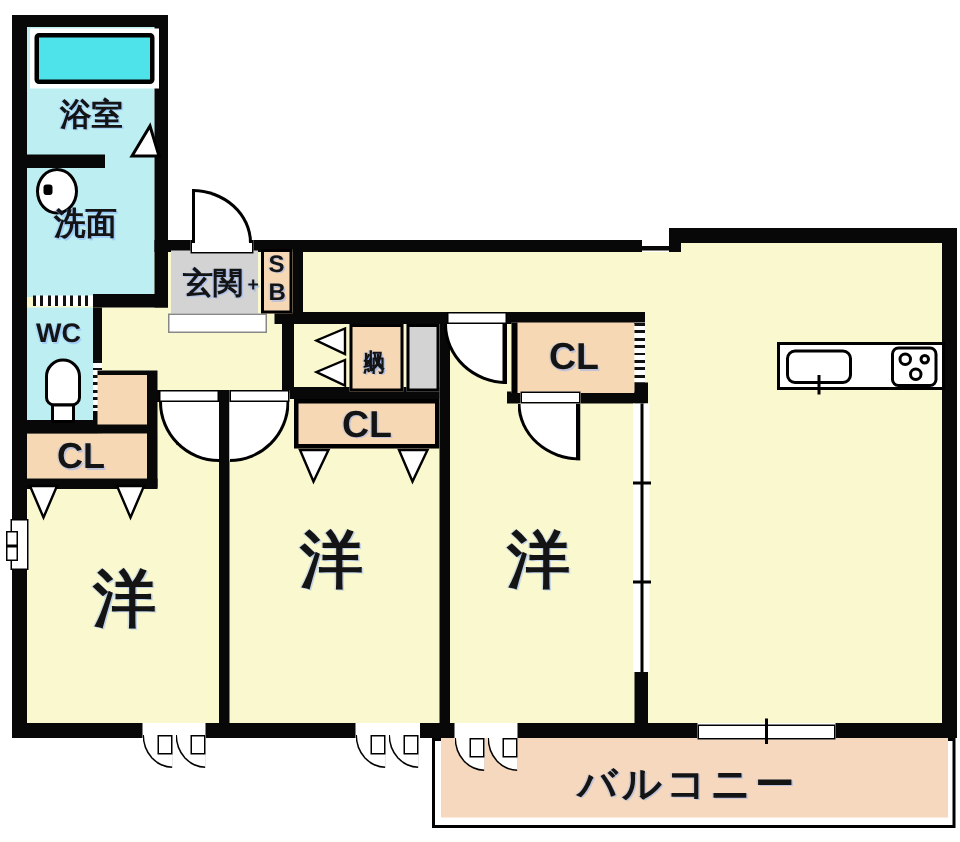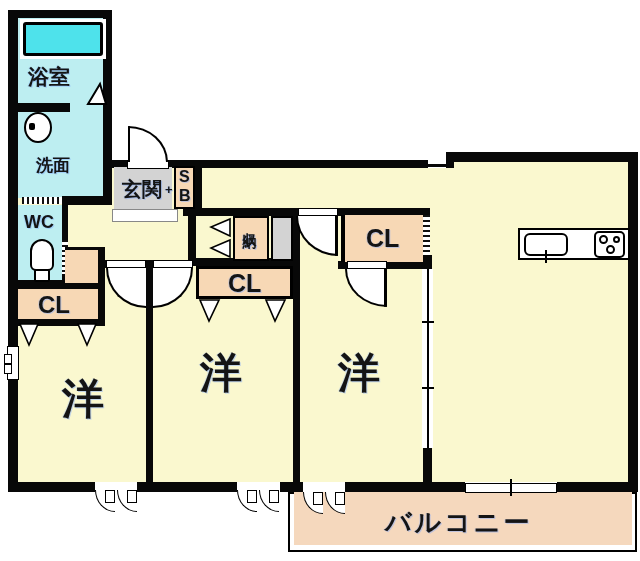--- a/index.html
+++ b/index.html
@@ -111,24 +111,24 @@
   <div class="arc" style="left:106px;top:268px;width:40px;height:40px;border-radius:0 0 0 100%;border-left:2px solid #000;border-bottom:2px solid #000;"></div>
   <div class="leaf" style="left:153px;top:260px;width:40px;height:8px;"></div>
   <div class="arc" style="left:153px;top:268px;width:40px;height:40px;border-radius:0 0 100% 0;border-right:2px solid #000;border-bottom:2px solid #000;"></div>
   <div class="leaf" style="left:298px;top:208px;width:40px;height:8px;"></div>
   <div class="arc" style="left:296px;top:216px;width:42px;height:40px;border-radius:0 0 0 100%;border-left:2px solid #000;border-bottom:2px solid #000;border-right:3px solid #000;"></div>
   <div class="leaf" style="left:347px;top:261px;width:40px;height:8px;"></div>
   <div class="arc" style="left:345px;top:269px;width:42px;height:38px;border-radius:0 0 0 100%;border-left:2px solid #000;border-bottom:2px solid #000;border-right:3px solid #000;"></div>
 
   <div class="box" style="left:20px;top:19px;width:86px;height:40px;background:#fff;"></div>
   <div class="box" style="left:23px;top:22px;width:80px;height:34px;background:var(--tub_cyan,#4EE2EB);border:3px solid #000;border-radius:3px;"></div>
-  <div class="lab" style="left:28px;top:66px;font-size:21px;">浴室</div>
+  <div class="lab" style="left:40px;top:66px;font-size:21px;">浴室</div>
   <div class="box" style="left:24px;top:112px;width:28px;height:31px;background:#fff;border:2px solid #000;border-radius:50%;"></div>
   <div class="fill" style="left:29px;top:123px;width:6px;height:7px;background:#000;border-radius:2px;"></div>
-  <div class="lab" style="left:36px;top:157px;font-size:17px;">洗面</div>
+  <div class="lab" style="left:36px;top:139px;font-size:21px;">洗面</div>
   <div class="lab" style="left:24px;top:213px;font-size:18px;">WC</div>
   <div class="box" style="left:30px;top:239px;width:24px;height:32px;background:#fff;border:2px solid #000;border-radius:12px 12px 6px 6px;"></div>
   <div class="box" style="left:34px;top:269px;width:16px;height:13px;background:#fff;border:2px solid #000;border-radius:2px;"></div>
 
   <div class="box" style="left:518px;top:228px;width:112px;height:32px;background:#fff;border:2px solid #000;"></div>
   <div class="box" style="left:524px;top:233px;width:44px;height:23px;background:#fff;border:2px solid #000;border-radius:6px;"></div>
   <div class="fill" style="left:545px;top:250px;width:2px;height:13px;background:#000;"></div>
   <div class="box" style="left:594px;top:231px;width:31px;height:27px;background:#fff;border:2px solid #000;border-radius:5px;"></div>
   <div class="circ" style="left:599px;top:235px;width:9px;height:9px;"></div>
   <div class="circ" style="left:613px;top:236px;width:7px;height:7px;"></div>

